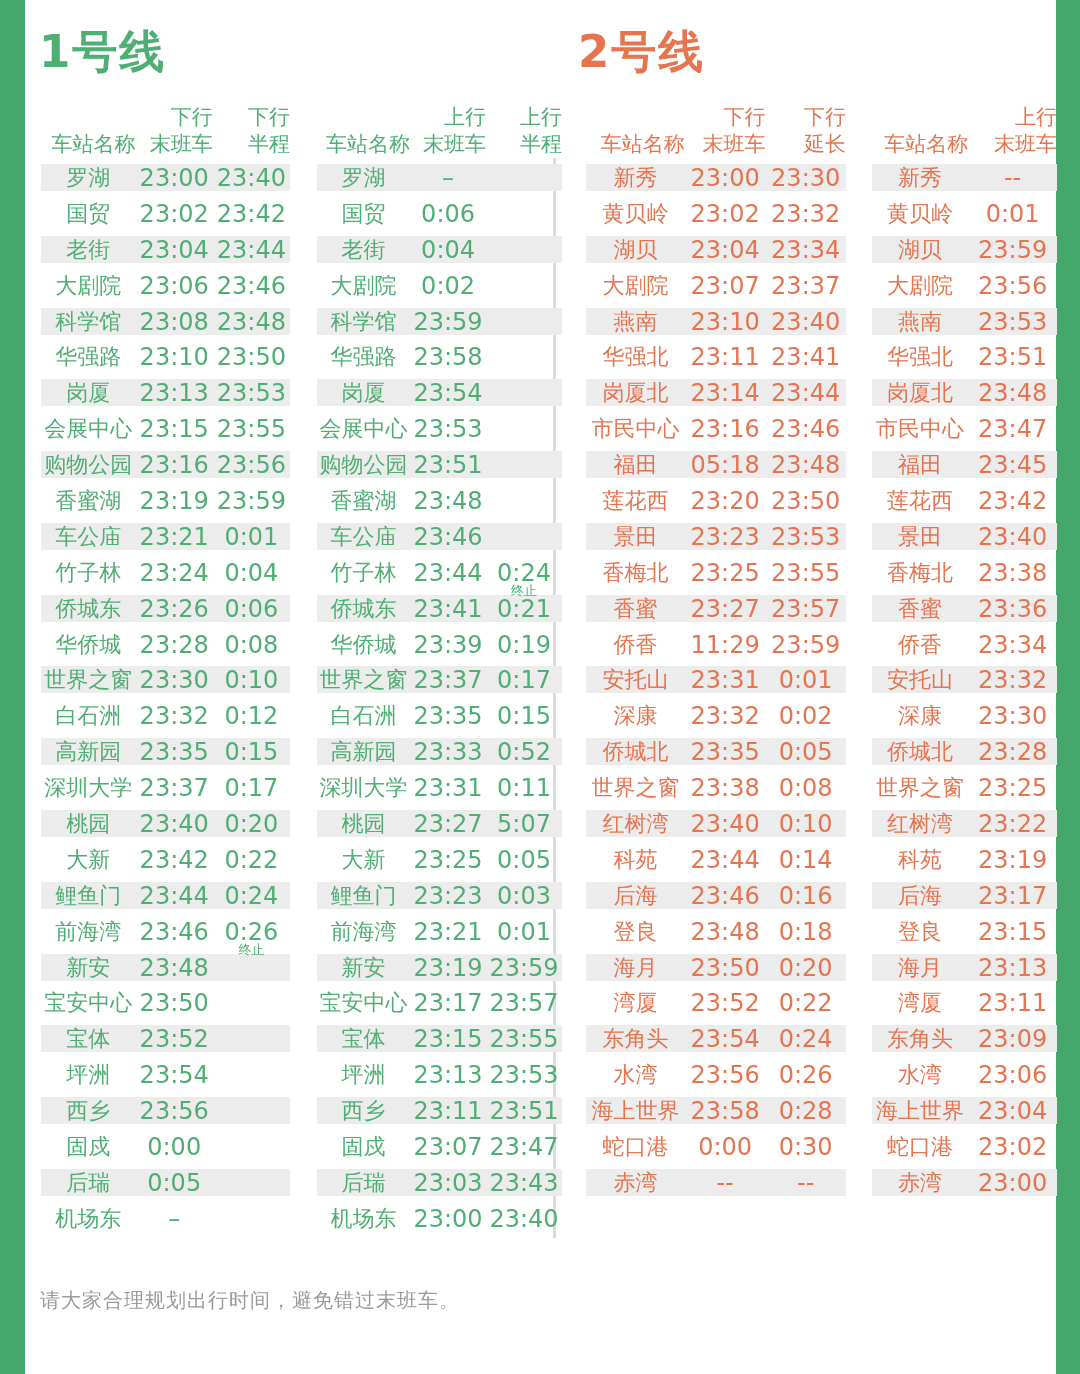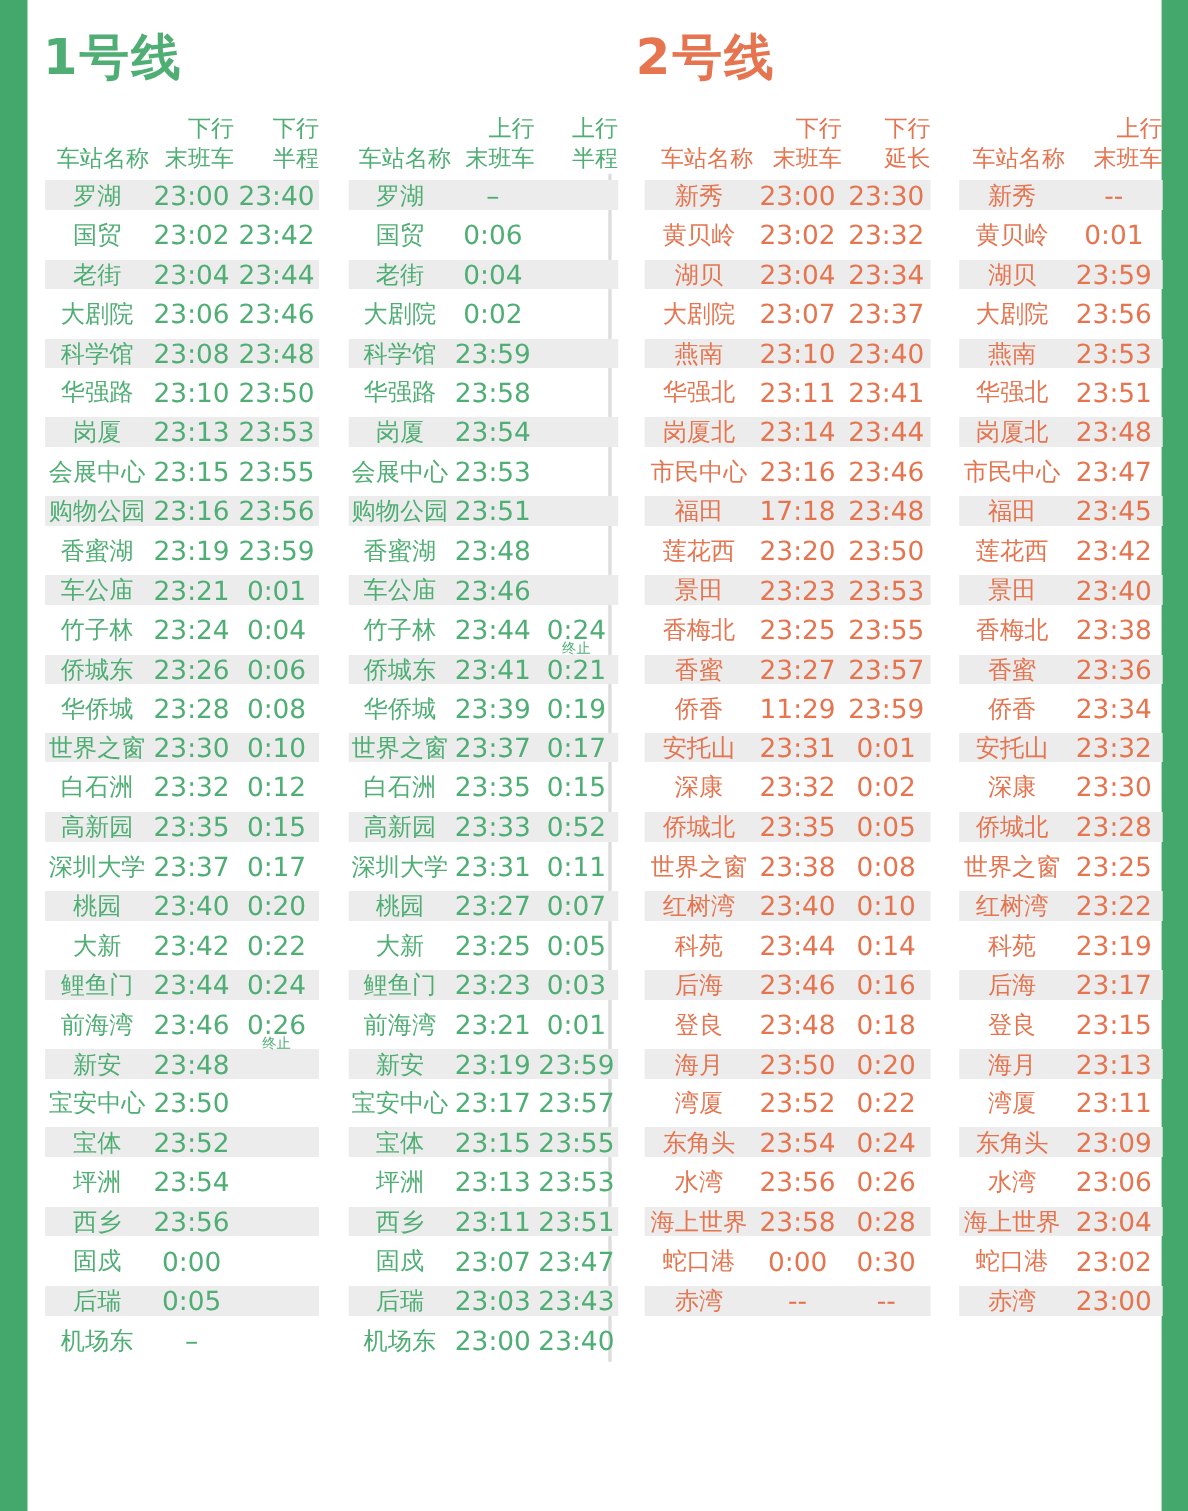--- a/index.html
+++ b/index.html
@@ -336,21 +336,21 @@
         <div class="cell col2 time">0:52</div>
       </div>
       <div class="row">
         <div class="cell col0 station">深圳大学</div>
         <div class="cell col1 time">23:31</div>
         <div class="cell col2 time">0:11</div>
       </div>
       <div class="row">
         <div class="cell col0 station">桃园</div>
         <div class="cell col1 time">23:27</div>
-        <div class="cell col2 time">0:07</div>
+        <div class="cell col2 time">5:07</div>
       </div>
       <div class="row">
         <div class="cell col0 station">大新</div>
         <div class="cell col1 time">23:25</div>
         <div class="cell col2 time">0:05</div>
       </div>
       <div class="row">
         <div class="cell col0 station">鲤鱼门</div>
         <div class="cell col1 time">23:23</div>
         <div class="cell col2 time">0:03</div>
@@ -453,21 +453,21 @@
         <div class="cell col1 time">23:14</div>
         <div class="cell col2 time">23:44</div>
       </div>
       <div class="row">
         <div class="cell col0 station">市民中心</div>
         <div class="cell col1 time">23:16</div>
         <div class="cell col2 time">23:46</div>
       </div>
       <div class="row">
         <div class="cell col0 station">福田</div>
-        <div class="cell col1 time">17:18</div>
+        <div class="cell col1 time">05:18</div>
         <div class="cell col2 time">23:48</div>
       </div>
       <div class="row">
         <div class="cell col0 station">莲花西</div>
         <div class="cell col1 time">23:20</div>
         <div class="cell col2 time">23:50</div>
       </div>
       <div class="row">
         <div class="cell col0 station">景田</div>
         <div class="cell col1 time">23:23</div>
@@ -690,13 +690,14 @@
         <div class="cell col1 time">23:02</div>
       </div>
       <div class="row">
         <div class="cell col0 station">赤湾</div>
         <div class="cell col1 time">23:00</div>
       </div>
     </div>
   </div>
 
 <div class="note">
+  <div>请大家合理规划出行时间，避免错过末班车。</div>
 </div>
 
 </body></html>

